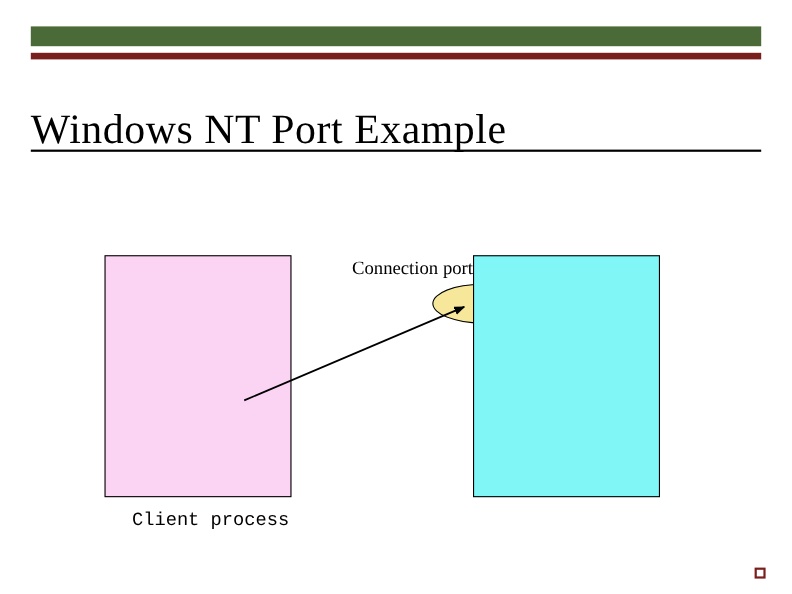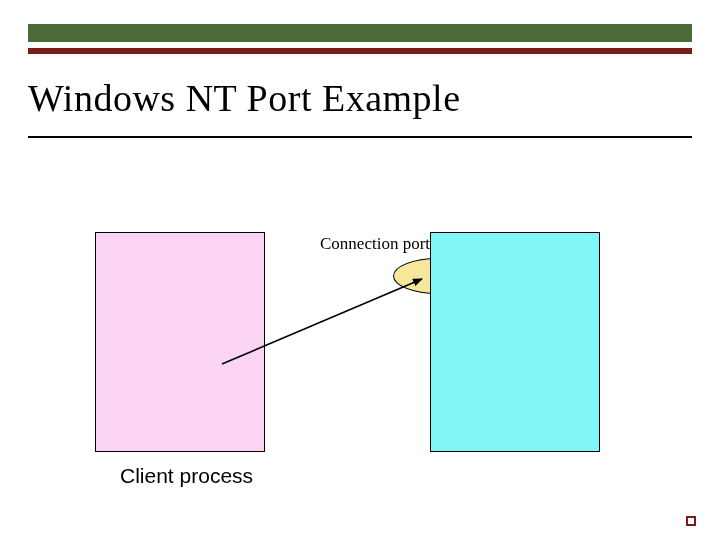--- a/index.html
+++ b/index.html
@@ -25,21 +25,21 @@
     background: #4a6b38;
   }
   .topbar.red {
     top: 48px;
     height: 6px;
     background: #7a1d1d;
   }
   .title {
     position: absolute;
     left: 28px;
-    top: 76px;
+    top: 96px;
     font-size: 38px;
     letter-spacing: 0.5px;
   }
   .title-underline {
     position: absolute;
     left: 28px;
     right: 28px;
     top: 136px;
     height: 2px;
     background: #000;
@@ -94,22 +94,22 @@
     position: absolute;
     left: 0;
     top: 0;
     width: 720px;
     height: 540px;
     pointer-events: none;
   }
   .caption {
     position: absolute;
     top: 432px;
-    font-family: Liberation Sans, sans-serif;
-    font-size: 21px;
+    font-family: Liberation Mono, monospace;
+    font-size: 17px;
     color: #000;
     white-space: nowrap;
   }
   .caption.client { left: 120px; }
   .caption.server { left: 450px; }
   
   .corner-mark {
     position: absolute;
     right: 24px;
     bottom: 14px;

